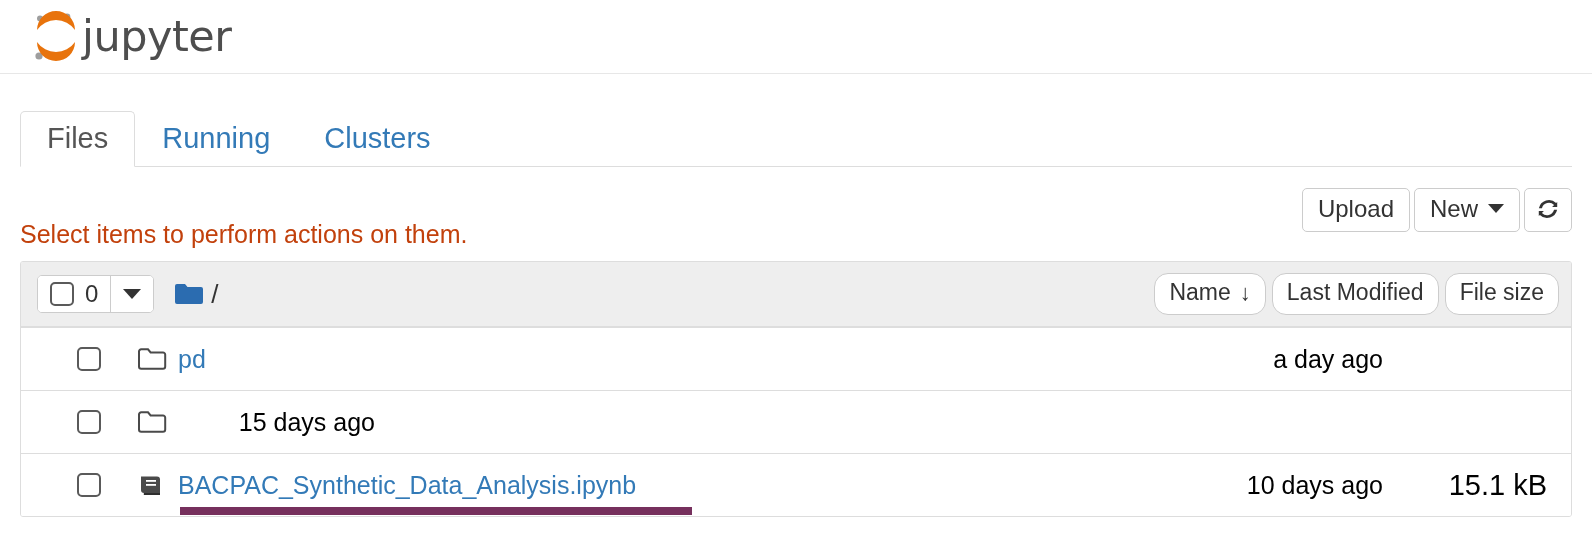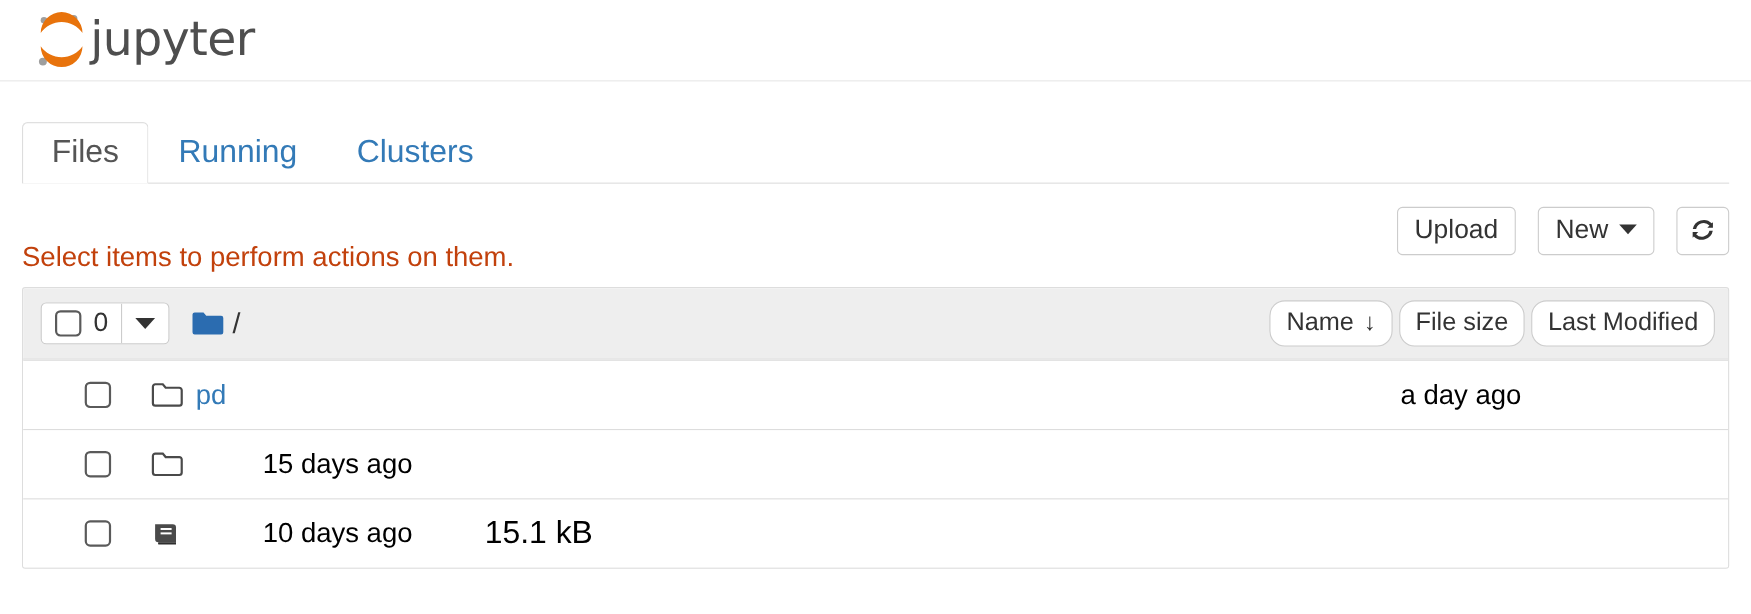--- a/index.html
+++ b/index.html
@@ -90,21 +90,21 @@
   }
   .hint-text {
     font-size: 25px;
     color: #c2410c;
     line-height: 1;
     margin-top: 48px;
   }
   .action-buttons {
     display: flex;
     align-items: stretch;
-    gap: 20px;
+    gap: 4px;
   }
   .btn {
     background: #ffffff;
     border: 1px solid #cccccc;
     border-radius: 5px;
     font-size: 24px;
     color: #333333;
     padding: 7px 15px 9px 15px;
     line-height: 1.1;
     cursor: pointer;
@@ -364,22 +364,22 @@
           </svg>
         </span>
         <span class="crumb-sep">/</span>
       </div>
     </div>
     <div class="head-right">
       <div class="colbtn">
         <span>Name</span>
         <span class="sort-arrow">↓</span>
       </div>
+      <div class="colbtn">Last Modified</div>
       <div class="colbtn">File size</div>
-      <div class="colbtn">Last Modified</div>
     </div>
   </div>
 
   <div class="row">
     <div class="row-check">
       <span class="cbox"></span>
     </div>
     <div class="row-icon">
       <svg width="30" height="24" viewBox="0 0 30 24" xmlns="http://www.w3.org/2000/svg">
         <path d="M2 4.5 A2.2 2.2 0 0 1 4.2 2.3 L11 2.3 L13.6 5.5 L26 5.5 A2.2 2.2 0 0 1 28.2 7.7 L28.2 19.6 A2.2 2.2 0 0 1 26 21.8 L4.2 21.8 A2.2 2.2 0 0 1 2 19.6 Z" fill="none" stroke="#4a4a4a" stroke-width="2"></path>
@@ -410,17 +410,20 @@
       <span class="cbox"></span>
     </div>
     <div class="row-icon">
       <svg width="28" height="24" viewBox="0 0 28 24" xmlns="http://www.w3.org/2000/svg">
         <path d="M4 3.5 L20 3.5 A3 3 0 0 1 23 6.5 L23 20 L7 20 A3 3 0 0 1 4 17 Z" fill="#4a4a4a"></path>
         <path d="M7 20 L23 20 L23 22 L7 22 A1.6 1.6 0 0 1 7 20 Z" fill="#2e2e2e"></path>
         <rect x="9" y="7" width="10" height="1.8" fill="#ffffff"></rect>
         <rect x="9" y="11" width="10" height="1.8" fill="#ffffff"></rect>
       </svg>
     </div>
+    <div class="row-name name-highlight">
+      <a href="#">BACPAC_Synthetic_Data_Analysis.ipynb</a>
+    </div>
     <div class="row-modified">10 days ago</div>
     <div class="row-size">15.1 kB</div>
   </div>
 
 </div>
 
 </body></html>

